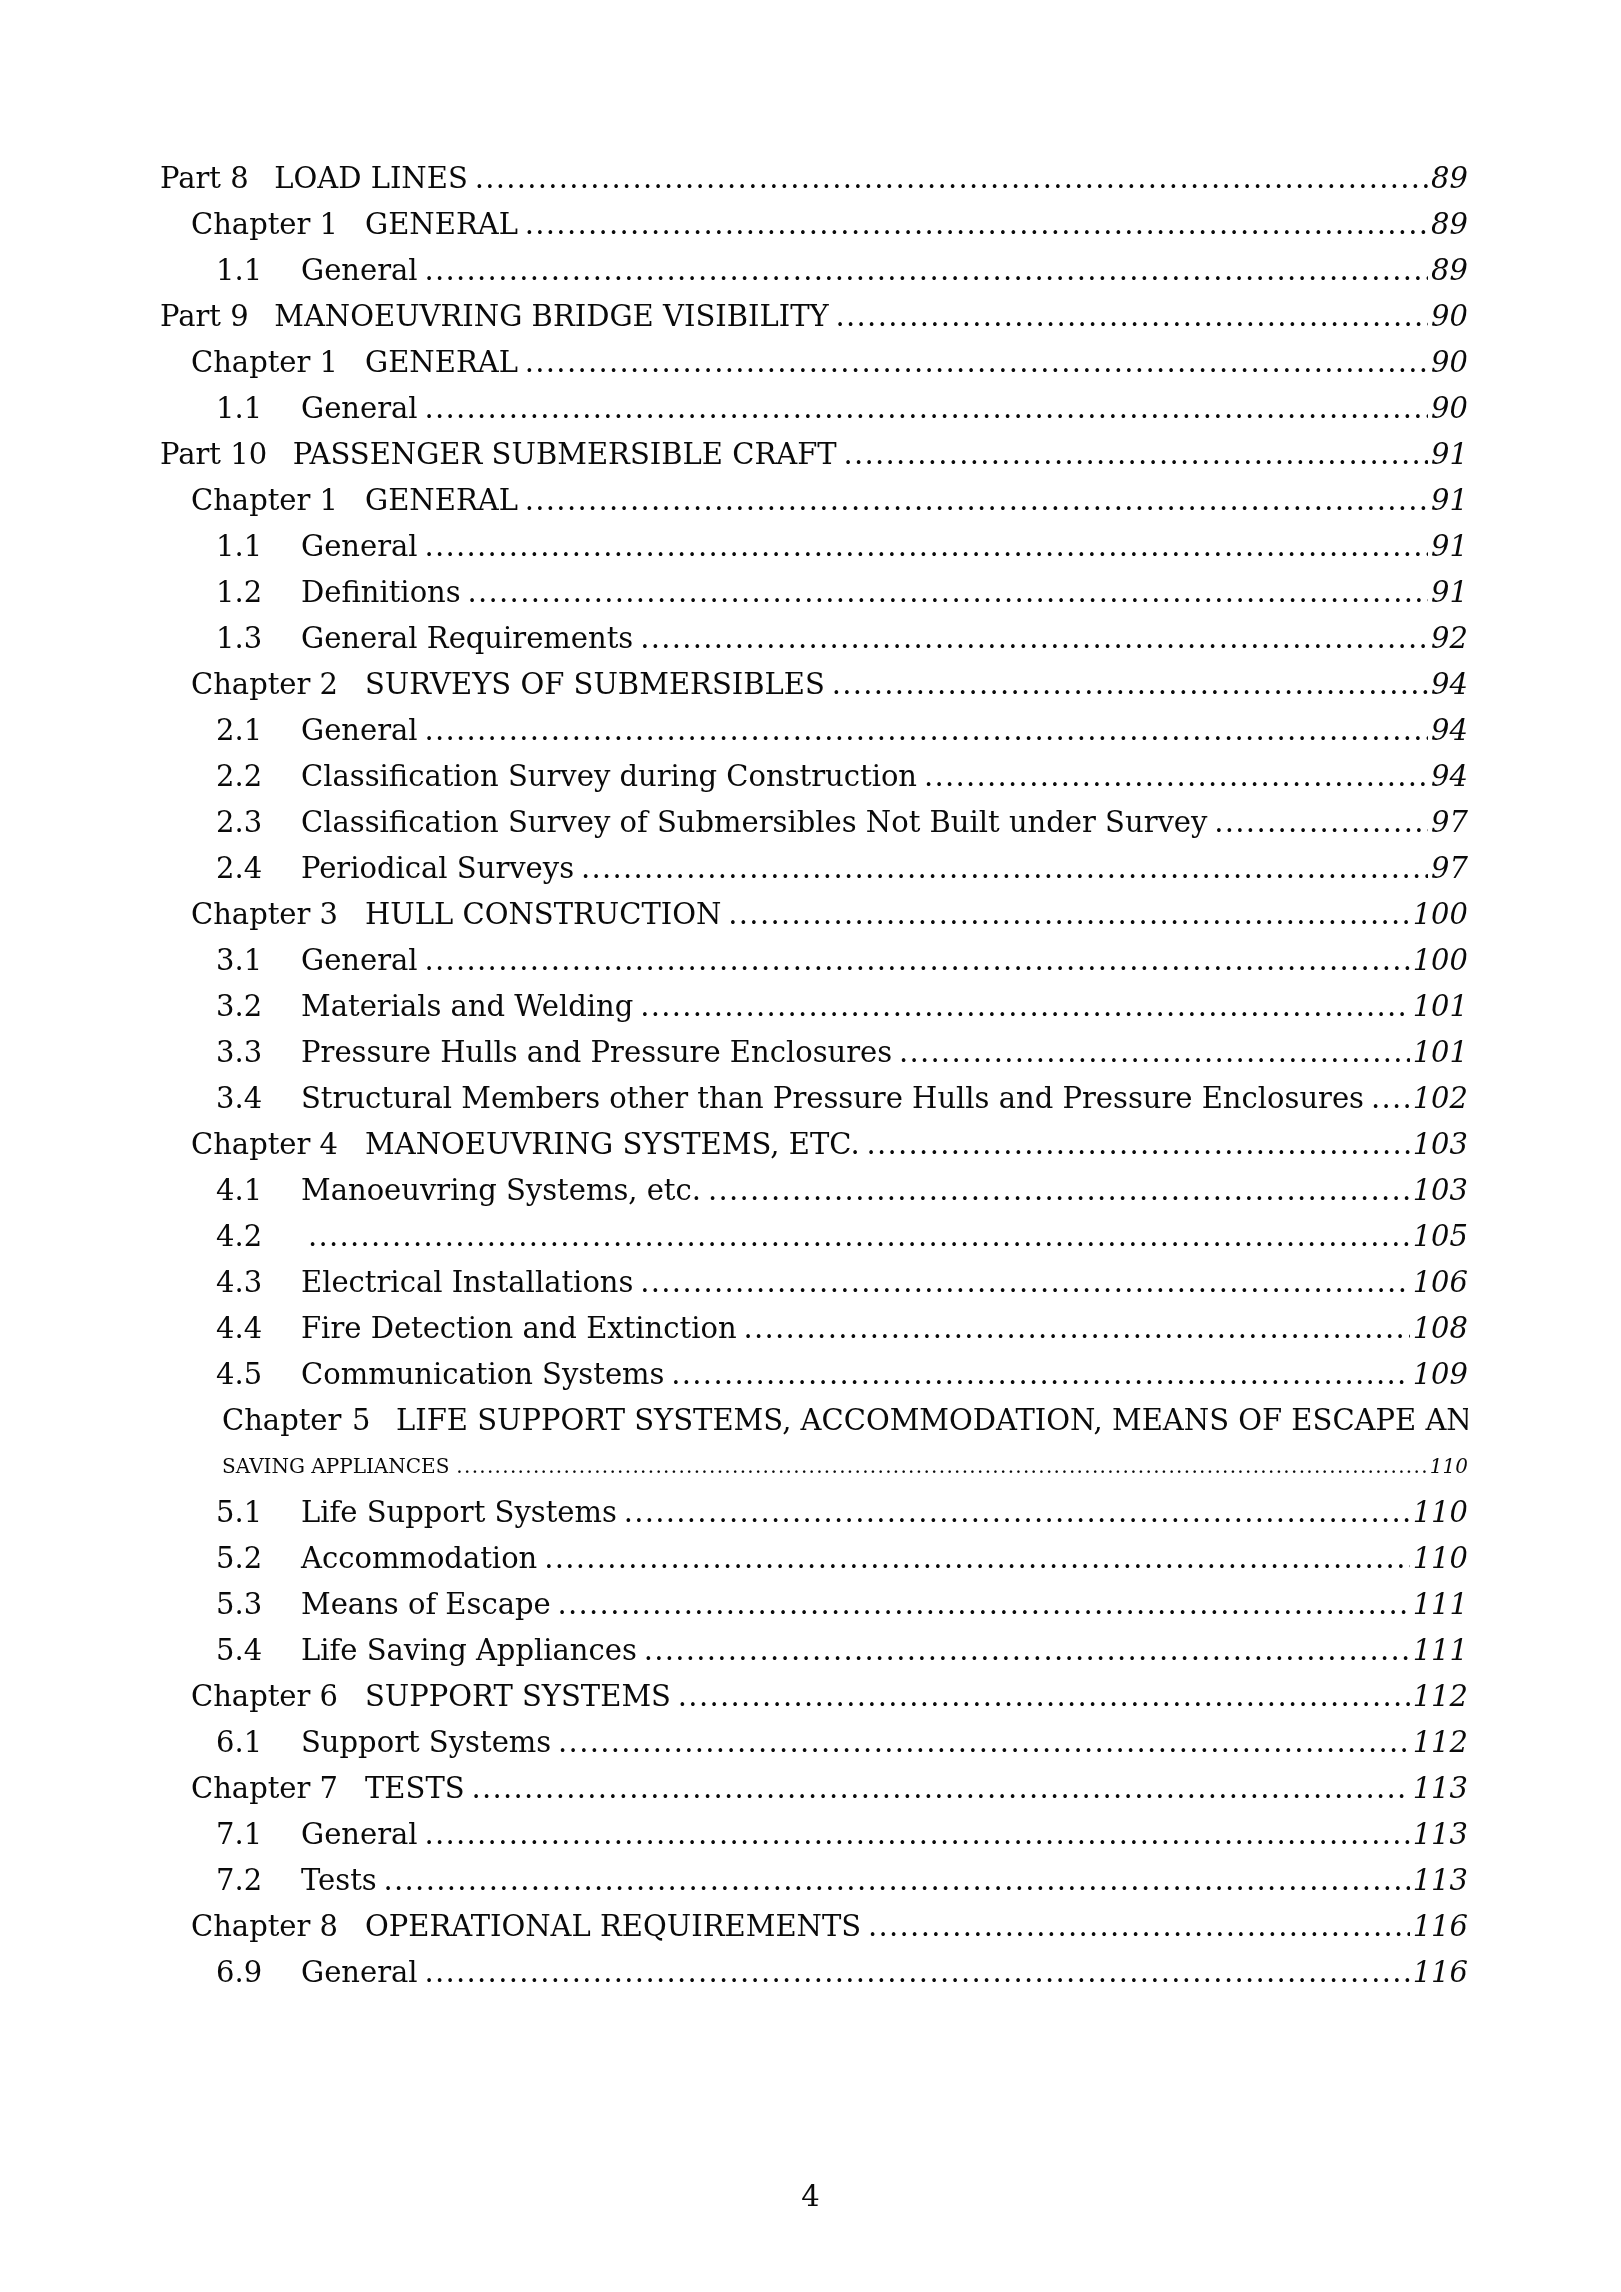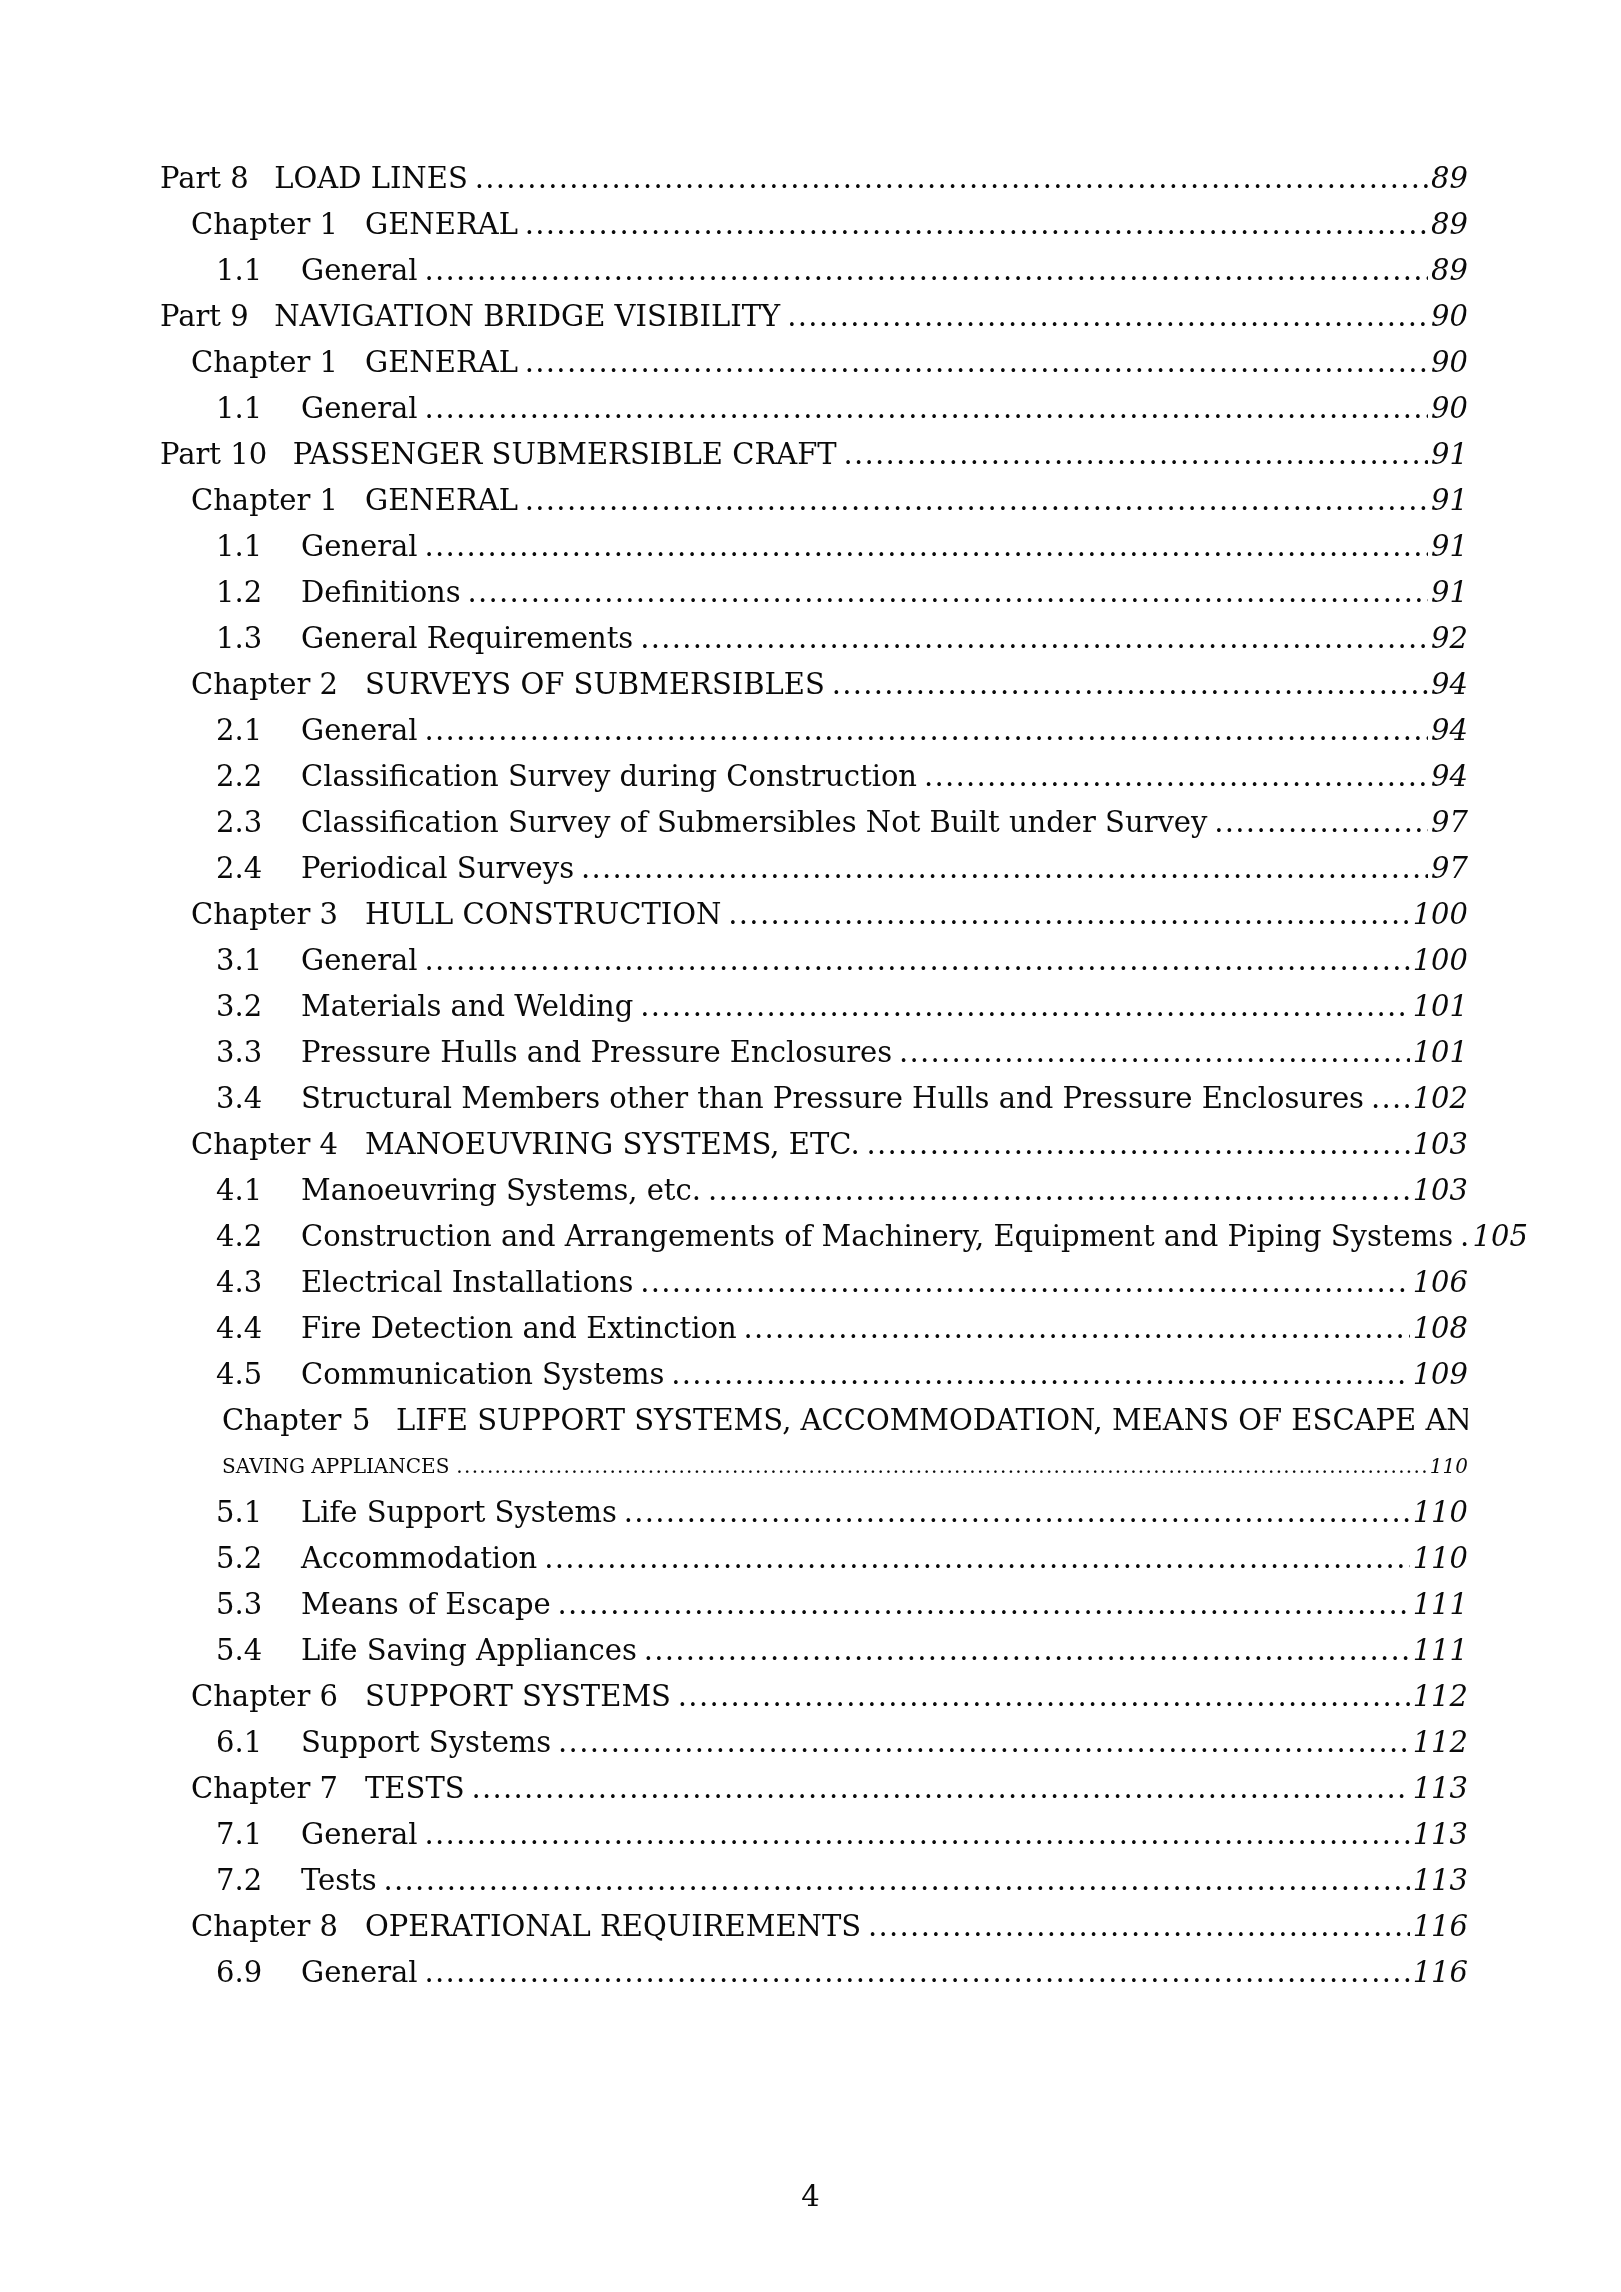--- a/index.html
+++ b/index.html
@@ -117,21 +117,21 @@
 
   <div class="row level-section">
     <span class="label">1.1</span>
     <span class="title">General</span>
     <span class="leader" aria-hidden="true"></span>
     <span class="pagenum">89</span>
   </div>
 
   <div class="row level-part">
     <span class="label">Part 9</span>
-    <span class="title">NAVIGATION BRIDGE VISIBILITY</span>
+    <span class="title">MANOEUVRING BRIDGE VISIBILITY</span>
     <span class="leader" aria-hidden="true"></span>
     <span class="pagenum">90</span>
   </div>
 
   <div class="row level-chapter">
     <span class="label">Chapter 1</span>
     <span class="title">GENERAL</span>
     <span class="leader" aria-hidden="true"></span>
     <span class="pagenum">90</span>
   </div>
@@ -257,21 +257,20 @@
 
   <div class="row level-section">
     <span class="label">4.1</span>
     <span class="title">Manoeuvring Systems, etc.</span>
     <span class="leader" aria-hidden="true"></span>
     <span class="pagenum">103</span>
   </div>
 
   <div class="row level-section">
     <span class="label">4.2</span>
-    <span class="title">Construction and Arrangements of Machinery, Equipment and Piping Systems</span>
     <span class="leader" aria-hidden="true"></span>
     <span class="pagenum">105</span>
   </div>
 
   <div class="row level-section">
     <span class="label">4.3</span>
     <span class="title">Electrical Installations</span>
     <span class="leader" aria-hidden="true"></span>
     <span class="pagenum">106</span>
   </div>

